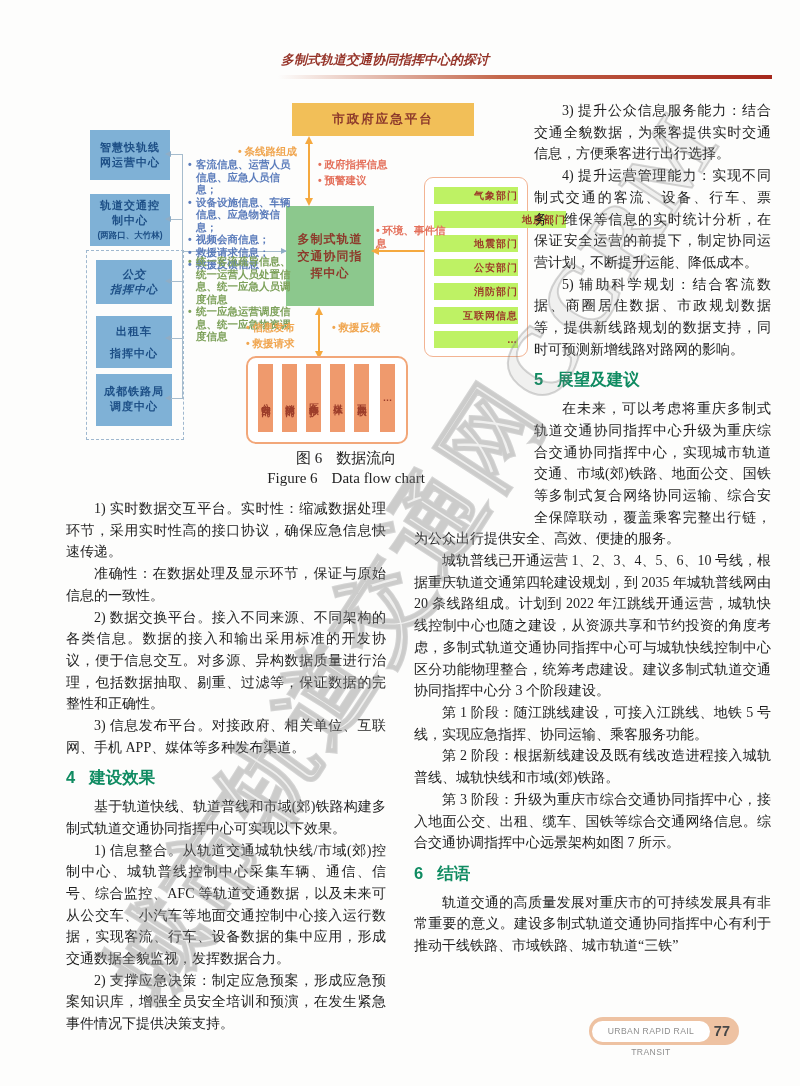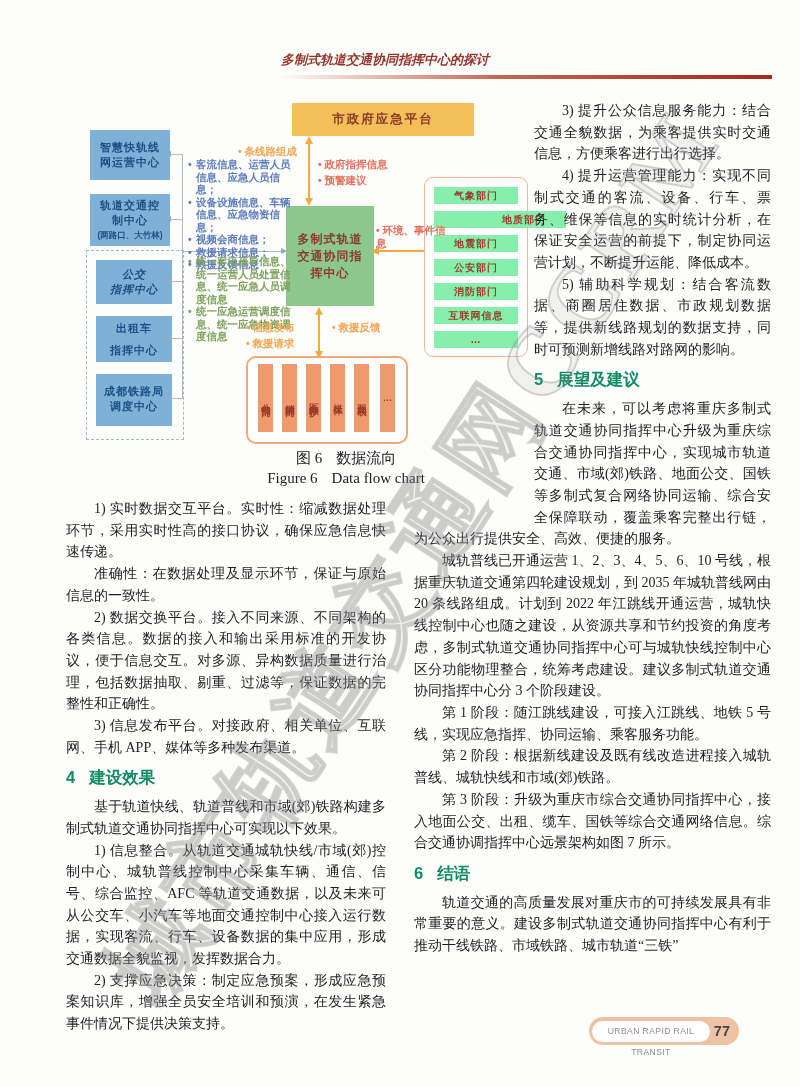--- a/index.html
+++ b/index.html
@@ -17,22 +17,22 @@
        font-size:12.5px;line-height:33px;letter-spacing:2px;margin-left:28px;}
   .center{left:286px;top:206px;width:88px;height:100px;background:#8cc88d;color:#8d3a2b;
           font-size:12px;line-height:17px;padding-top:25px;letter-spacing:1px;}
   .bluebox{background:#7fb1d6;color:#1d4f86;font-size:11px;line-height:15px;
            display:flex;flex-direction:column;justify-content:center;letter-spacing:1px;}
   .bluebox .small{font-size:8.5px;letter-spacing:0;}
   .dash-wrap{position:absolute;left:86px;top:250px;width:96px;height:188px;
              border:1.5px dashed #9fb8cf;}
   .dept-wrap{position:absolute;left:424px;top:177px;width:102px;height:178px;
              border:1px solid #f3b493;border-radius:9px;background:#fff;}
-  .dept{position:absolute;left:9px;width:84px;height:17px;background:#86efac;color:#9c3d2a;
-        font-size:10px;line-height:17px;text-align:center;font-weight:bold;letter-spacing:1px;}
+  .dept{position:absolute;left:9px;width:84px;height:17px;background:#bef264;color:#9c3d2a;
+        font-size:10px;line-height:17px;text-align:right;font-weight:bold;letter-spacing:1px;}
   .bot-wrap{position:absolute;left:246px;top:356px;width:158px;height:84px;
             border:2px solid #f2a779;border-radius:10px;background:#fff;}
   .vbox{position:absolute;top:364px;width:15px;height:68px;background:#ef9a6d;color:#9c3d2a;
         font-size:9.5px;font-weight:bold;writing-mode:vertical-rl;text-orientation:upright;
         display:flex;align-items:center;justify-content:center;letter-spacing:1px;}
   
   .varrow{position:absolute;width:2px;background:#f5a93f;}
   .varrow:before,.varrow:after{content:"";position:absolute;left:-3.5px;border:4.5px solid transparent;}
   .varrow:before{top:-7px;border-bottom:8px solid #f5a93f;border-top:none;}
   .varrow:after{bottom:-7px;border-top:8px solid #f5a93f;border-bottom:none;}
@@ -115,21 +115,21 @@
     <div class="fbox bluebox" style="left:90px;top:194px;width:80px;height:52px;">
       <span>轨道交通控</span>
       <span>制中心</span>
       <span class="small">(两路口、大竹林)</span>
     </div>
     <div class="dash-wrap"></div>
     <div class="fbox bluebox" style="left:96px;top:260px;width:76px;height:44px;font-style:italic;">
       <span>公交</span>
       <span>指挥中心</span>
     </div>
-    <div class="fbox bluebox" style="left:96px;top:316px;width:76px;height:46px;gap:7px;">
+    <div class="fbox bluebox" style="left:96px;top:316px;width:76px;height:52px;gap:7px;">
       <span>出租车</span>
       <span>指挥中心</span>
     </div>
     <div class="fbox bluebox" style="left:96px;top:374px;width:76px;height:52px;font-family:Liberation Mono, monospace;">
       <span>成都铁路局</span>
       <span>调度中心</span>
     </div>
 
     <div class="busv"></div>
     <div class="stub" style="top:154px;"></div>

